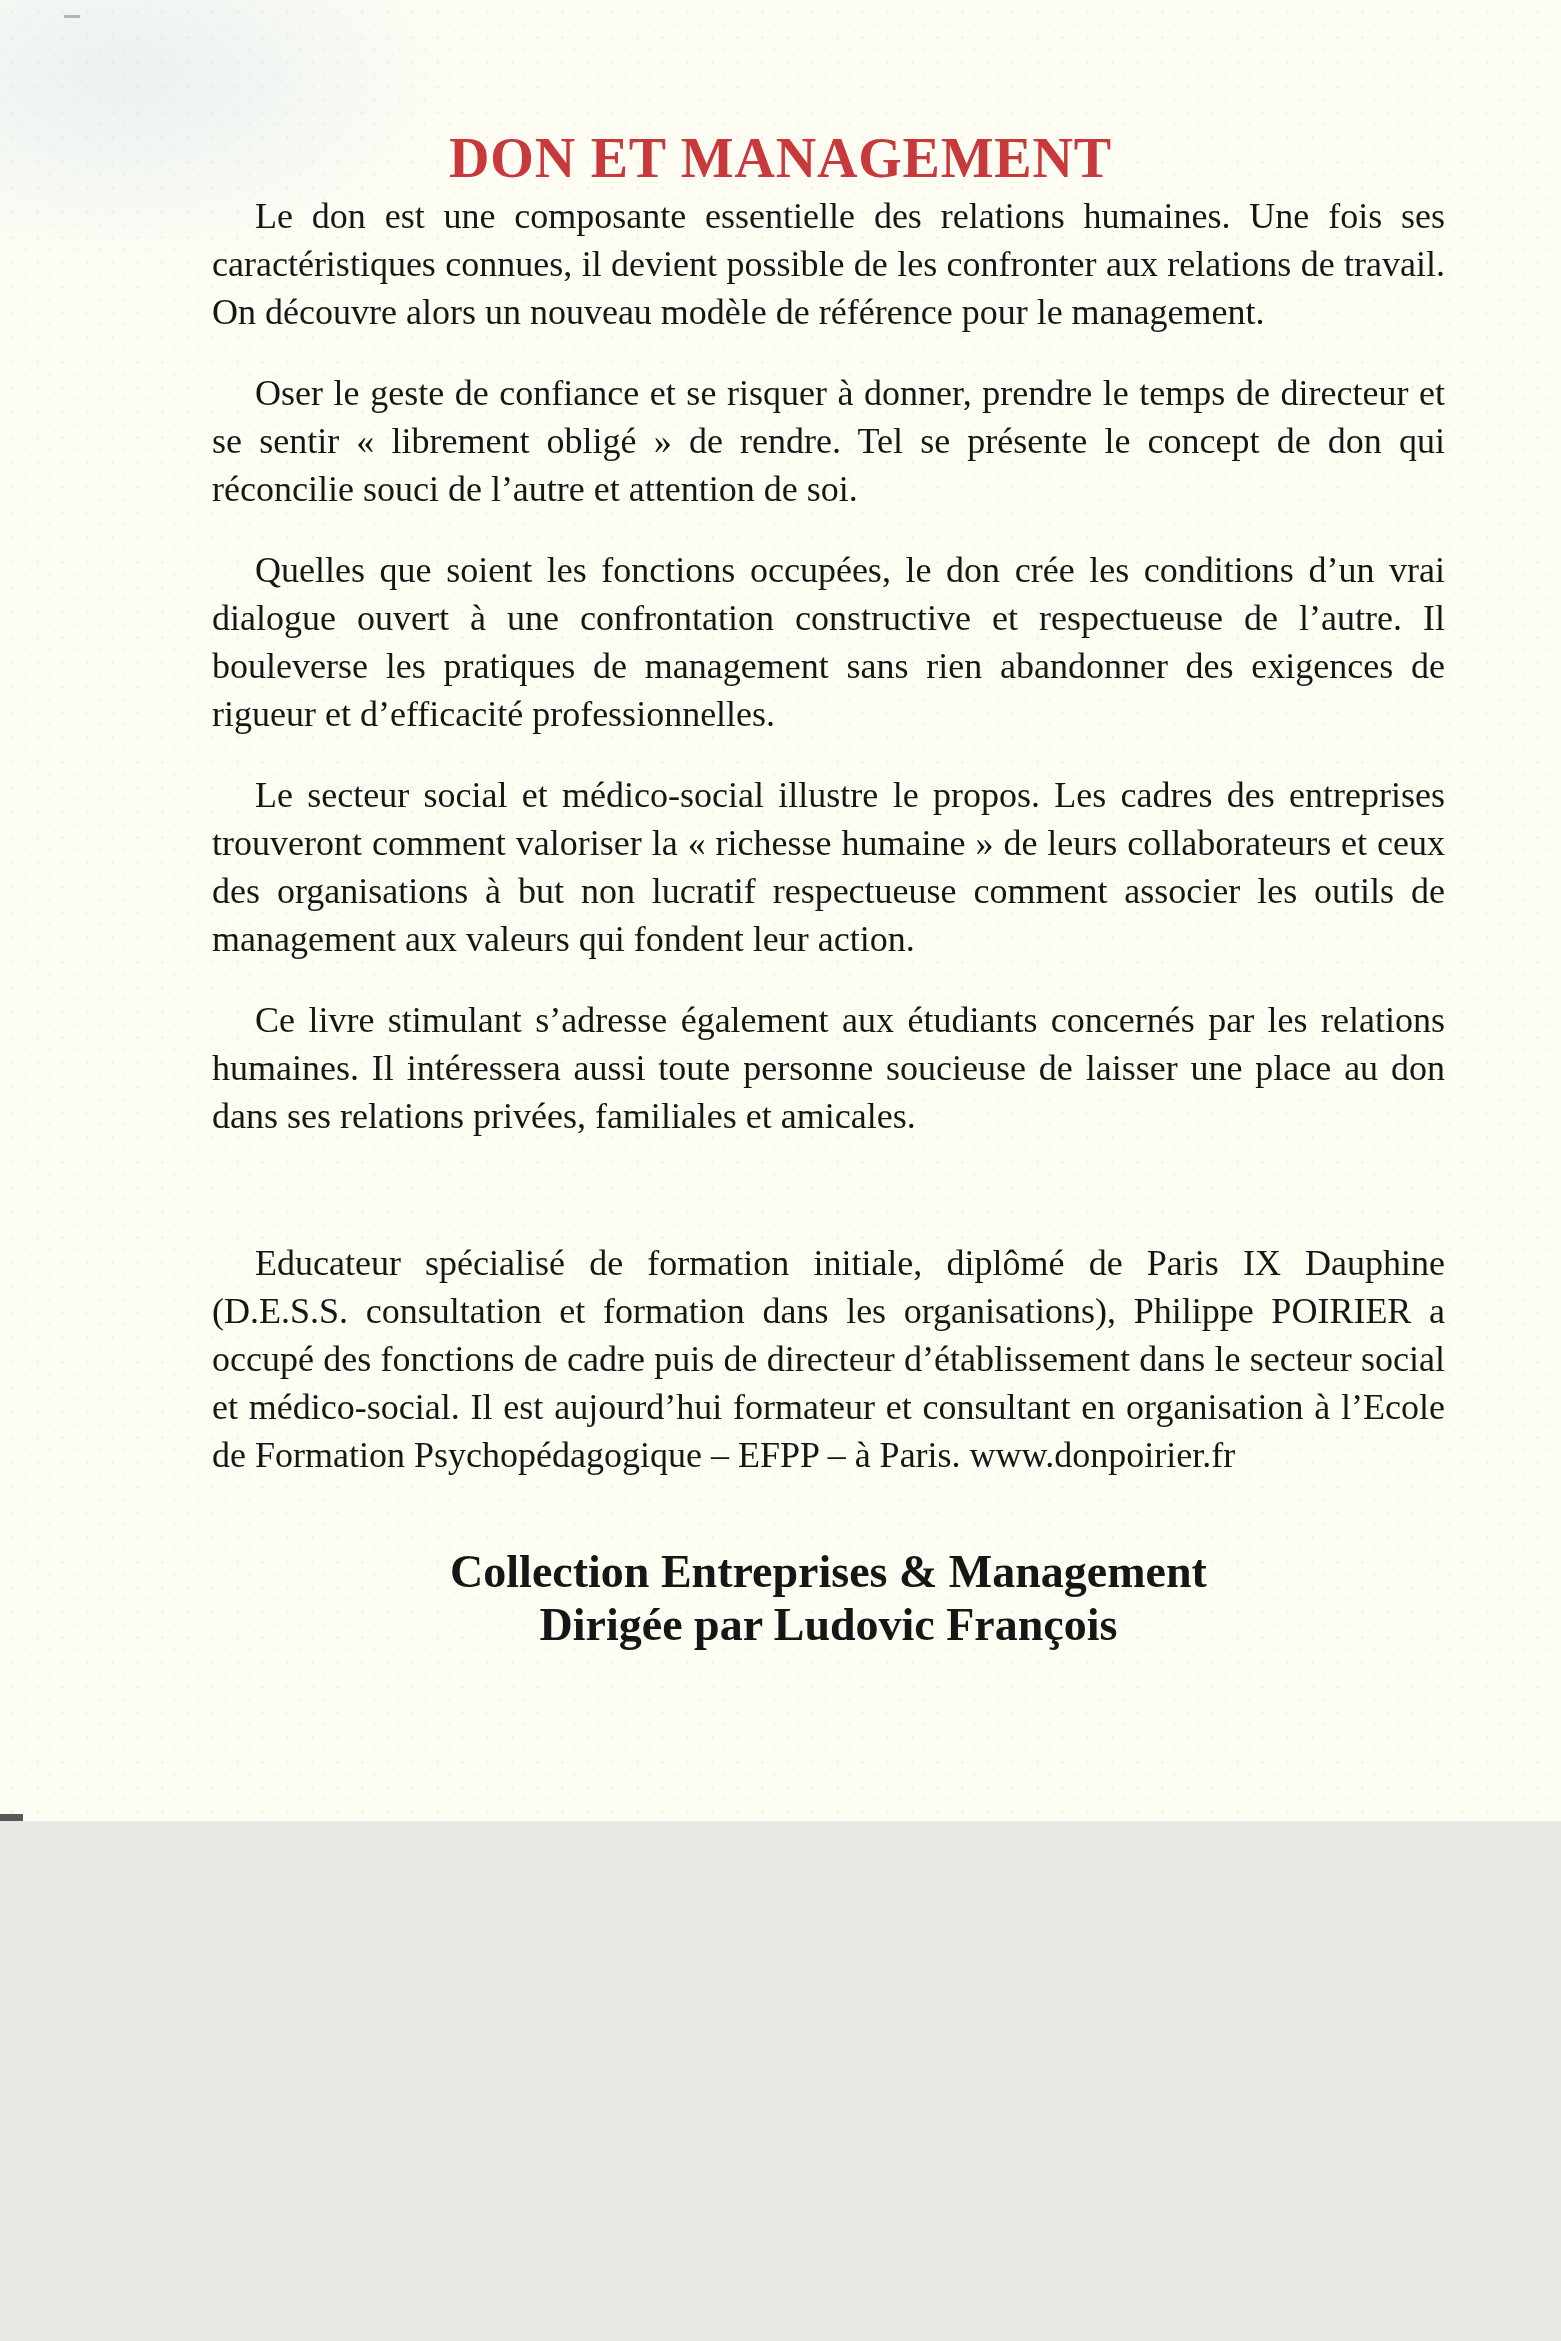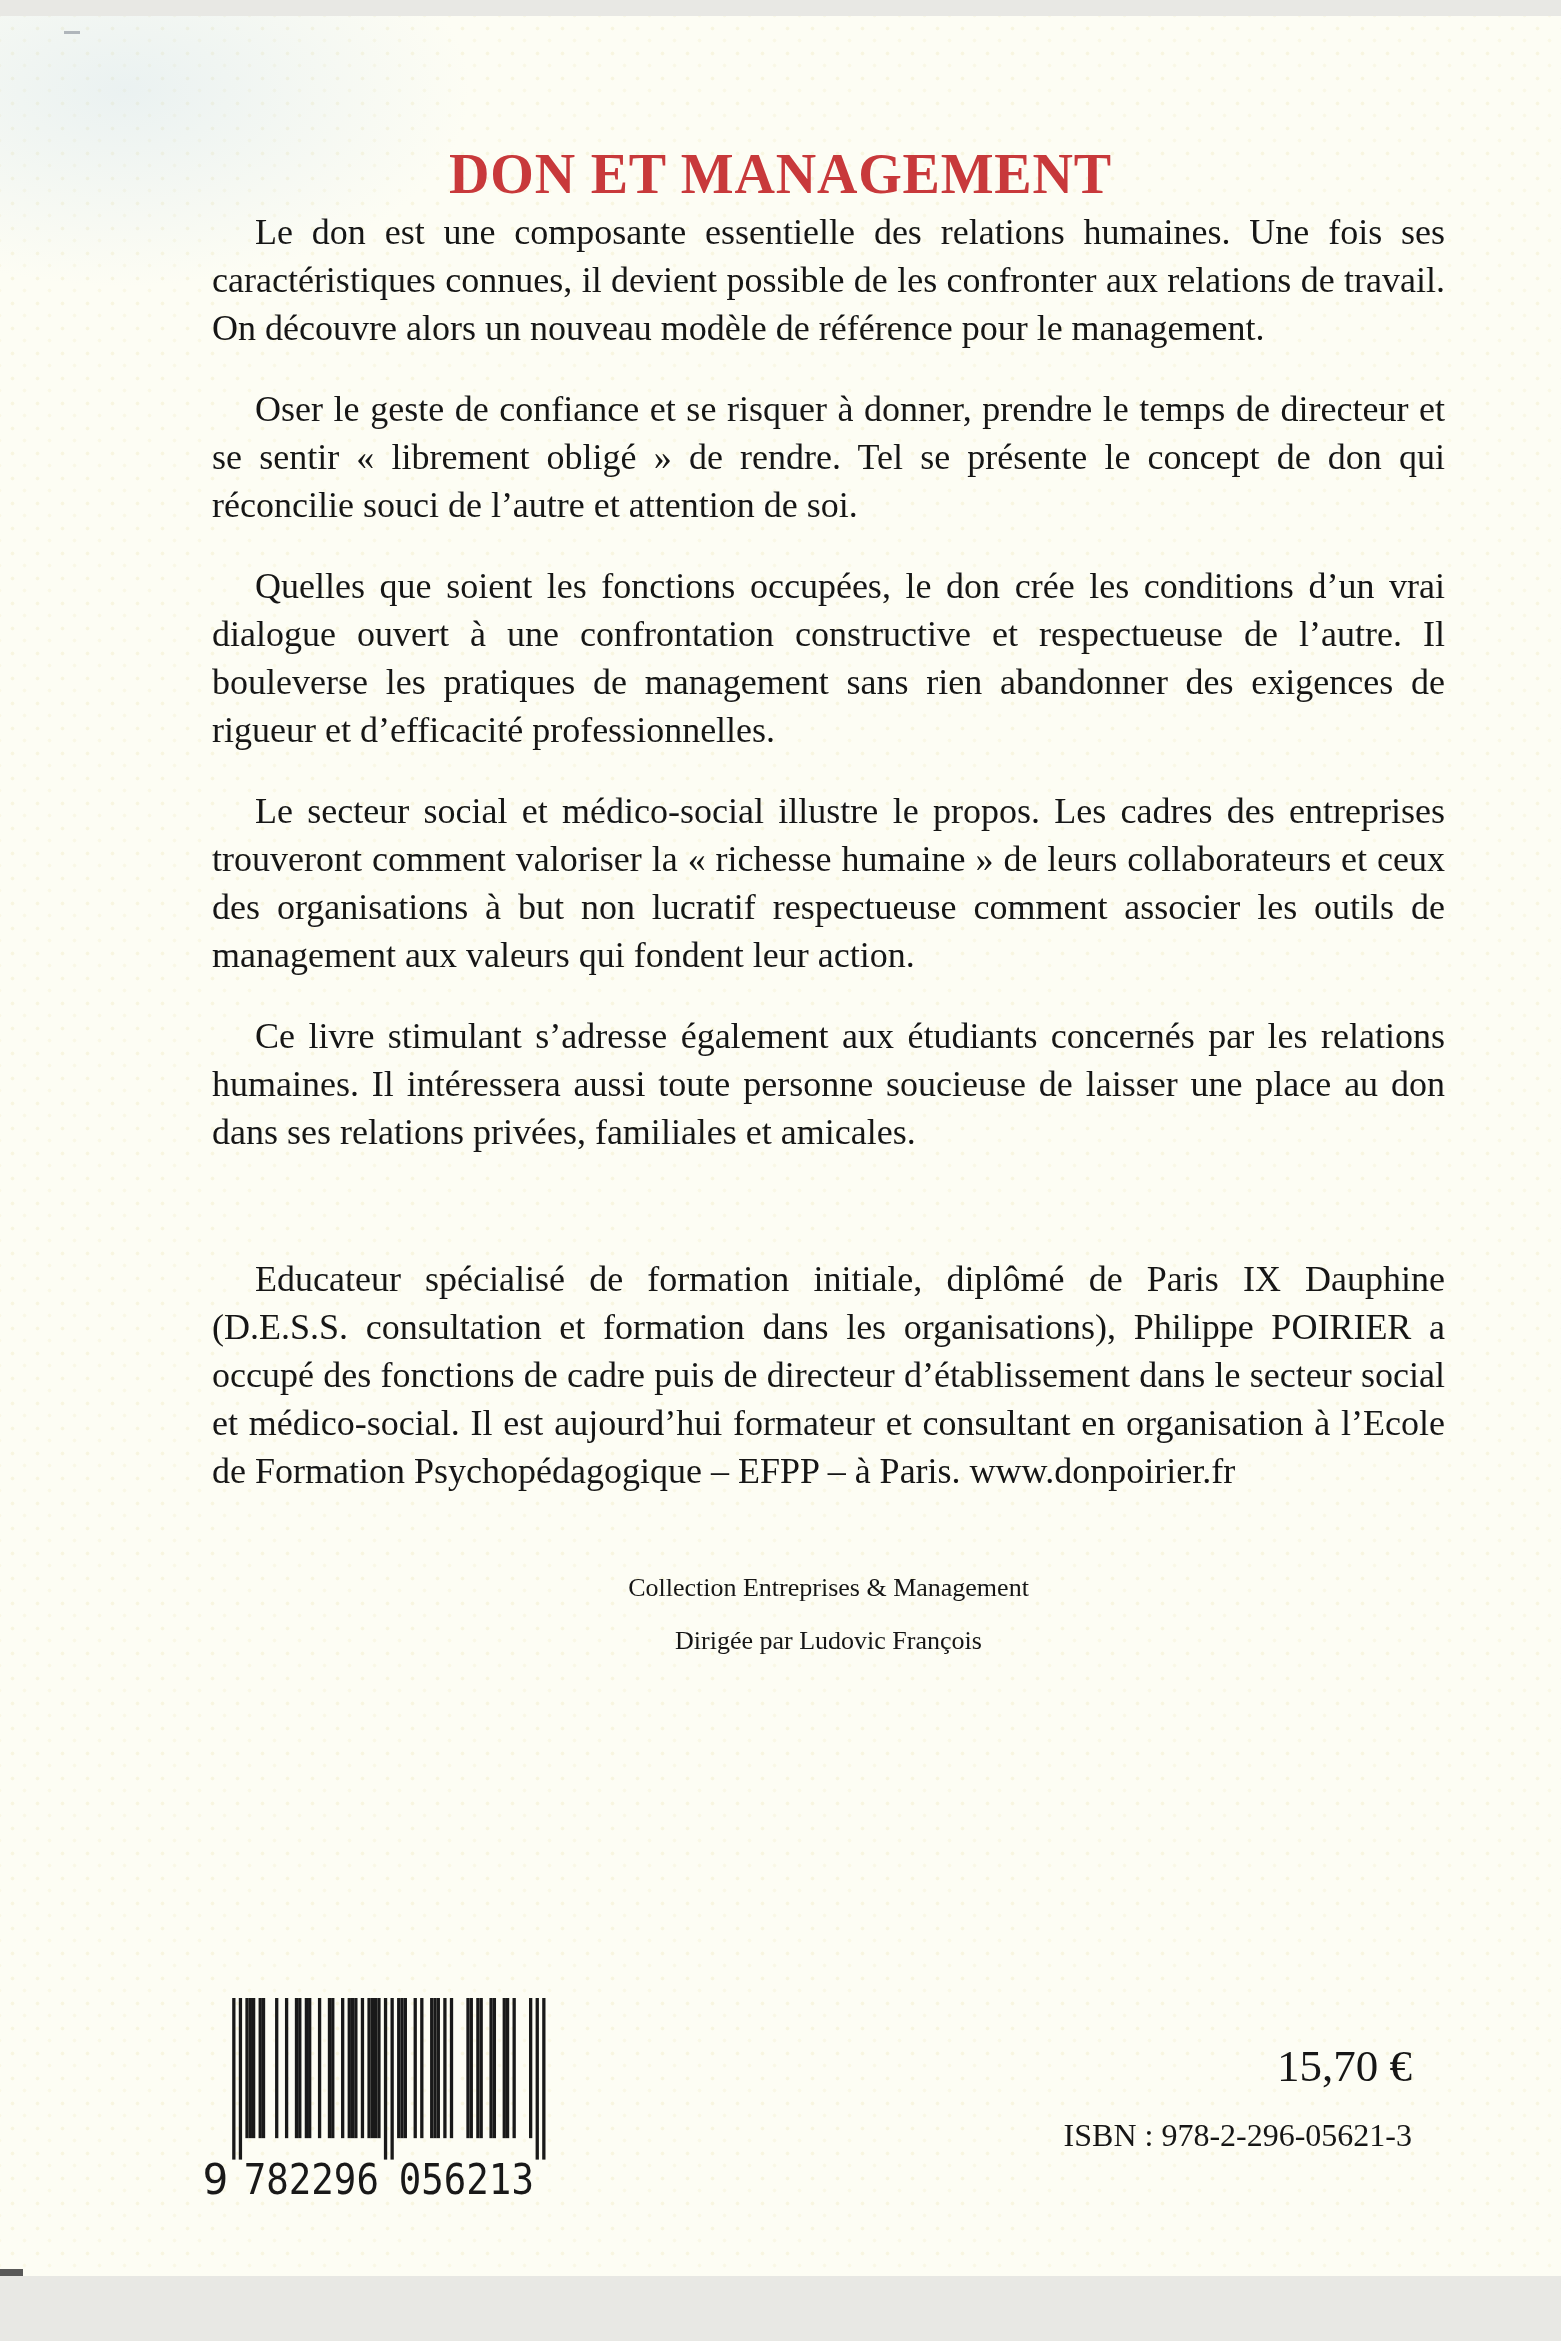--- a/index.html
+++ b/index.html
@@ -1,19 +1,19 @@
 <!DOCTYPE html>
 <html style="font-size:13.2px"><head>
 <meta charset="utf-8">
 <style>
   html,body{margin:0;padding:0;background:#e8e8e4;}
   .page{
     position:relative;
-    width:1561px;height:2260px;
-    margin:16px auto;
+    width:1561px;height:1821px;
+    margin:0 auto;
     background-color:#fdfdf4;
     background-image:
       radial-gradient(rgba(214,196,90,.13) 1.3px, transparent 2.3px),
       radial-gradient(rgba(214,196,90,.09) 1.3px, transparent 2.3px);
     background-size:25px 25px,25px 25px;
     background-position:50px 50px,62px 62px;
     overflow:hidden;
     font-family:"Liberation Serif","DejaVu Serif",serif;
     color:#161616;
   }
@@ -38,22 +38,22 @@
     font-size:36px;line-height:48px;
   }
   .blurb p{
     margin:0 0 33px 0;
     text-align:justify;text-align-last:left;text-indent:43px;
   }
   .bio{
     margin-top:99px !important;
   }
   .collection{
-    margin-top:66px;text-align:center;font-weight:normal;
-    font-size:26px;line-height:53px;text-indent:0;
+    margin-top:66px;text-align:center;font-weight:bold;
+    font-size:46px;line-height:53px;text-indent:0;
   }
   .collection div{white-space:nowrap;}
   .barcode-wrap{
     position:absolute;left:192px;top:1982px;width:364px;height:202px;
   }
   .barcode-wrap svg text{
     font-family:"DejaVu Sans Mono","Liberation Mono",monospace;
     fill:#191919;
   }
   .price-block{

